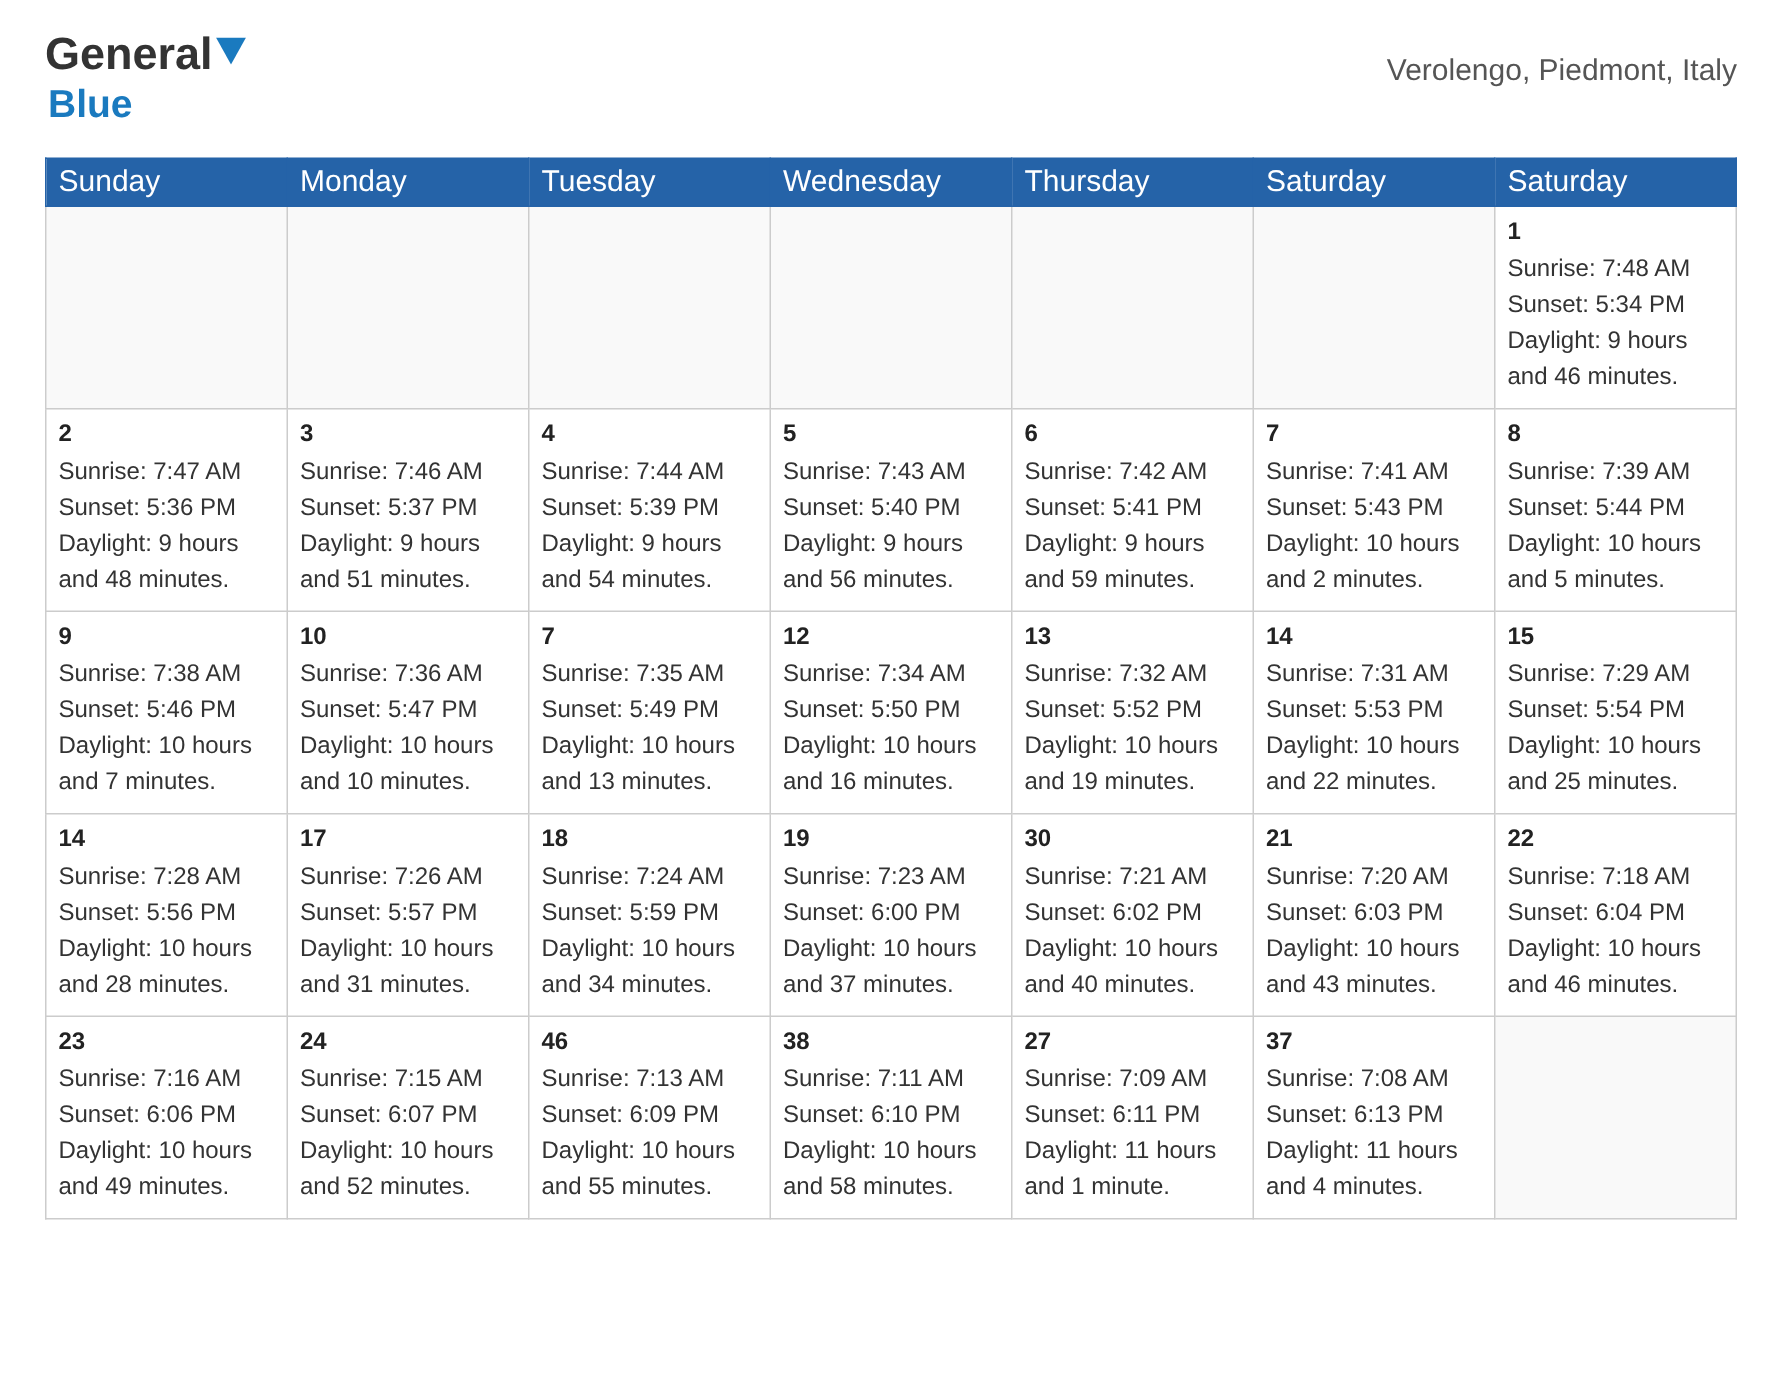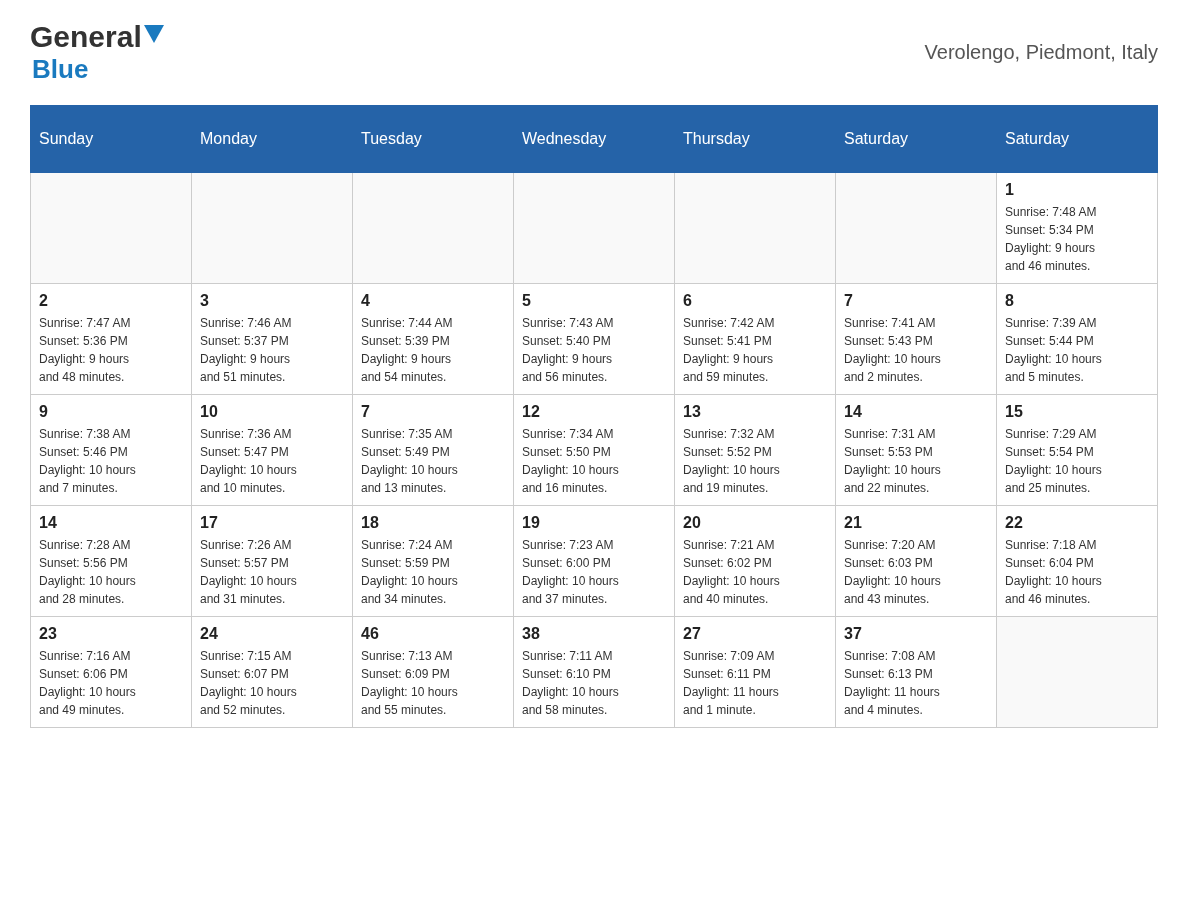--- a/index.html
+++ b/index.html
@@ -6,73 +6,73 @@
     body {
       font-family: Arial, sans-serif;
       background: #fff;
       padding: 20px 30px;
       width: 1188px;
       min-height: 918px;
     }
     .header {
       display: flex;
       justify-content: space-between;
-      align-items: center;
+      align-items: flex-start;
       margin-bottom: 20px;
     }
     .logo-area {
       display: flex;
       flex-direction: column;
       align-items: flex-start;
     }
     .title-area {
       text-align: right;
     }
     .month-title {
       font-size: 52px;
       font-weight: 900;
       color: #222;
       line-height: 1.1;
     }
     .location {
       font-size: 20px;
       color: #555;
-      margin-top: 0;
+      margin-top: 16px;
     }
     table {
       width: 100%;
       border-collapse: collapse;
       table-layout: fixed;
     }
     th {
       background-color: #2563a8;
       color: #fff;
-      padding: 24px 8px;
-      font-size: 16px;
+      padding: 4px 8px;
+      font-size: 20px;
       font-weight: normal;
       text-align: left;
       border: 1px solid #2563a8;
     }
     td {
       vertical-align: top;
       padding: 8px;
       border: 1px solid #ccc;
       font-size: 12.5px;
       color: #333;
       height: 110px;
     }
     .day-num {
       font-size: 16px;
       font-weight: bold;
       color: #222;
       display: block;
       margin-bottom: 4px;
     }
     .day-info {
-      font-size: 12px;
+      font-size: 16px;
       color: #333;
       line-height: 1.5;
     }
     td.empty {
       background: #f9f9f9;
     }
     tr:last-child td {
       height: auto;
       min-height: 110px;
     }
@@ -202,21 +202,21 @@
         </td>
         <td>
           <span class="day-num">18</span>
           <div class="day-info">Sunrise: 7:24 AM<br>Sunset: 5:59 PM<br>Daylight: 10 hours<br>and 34 minutes.</div>
         </td>
         <td>
           <span class="day-num">19</span>
           <div class="day-info">Sunrise: 7:23 AM<br>Sunset: 6:00 PM<br>Daylight: 10 hours<br>and 37 minutes.</div>
         </td>
         <td>
-          <span class="day-num">20</span>
+          <span class="day-num">30</span>
           <div class="day-info">Sunrise: 7:21 AM<br>Sunset: 6:02 PM<br>Daylight: 10 hours<br>and 40 minutes.</div>
         </td>
         <td>
           <span class="day-num">21</span>
           <div class="day-info">Sunrise: 7:20 AM<br>Sunset: 6:03 PM<br>Daylight: 10 hours<br>and 43 minutes.</div>
         </td>
         <td>
           <span class="day-num">22</span>
           <div class="day-info">Sunrise: 7:18 AM<br>Sunset: 6:04 PM<br>Daylight: 10 hours<br>and 46 minutes.</div>
         </td>

